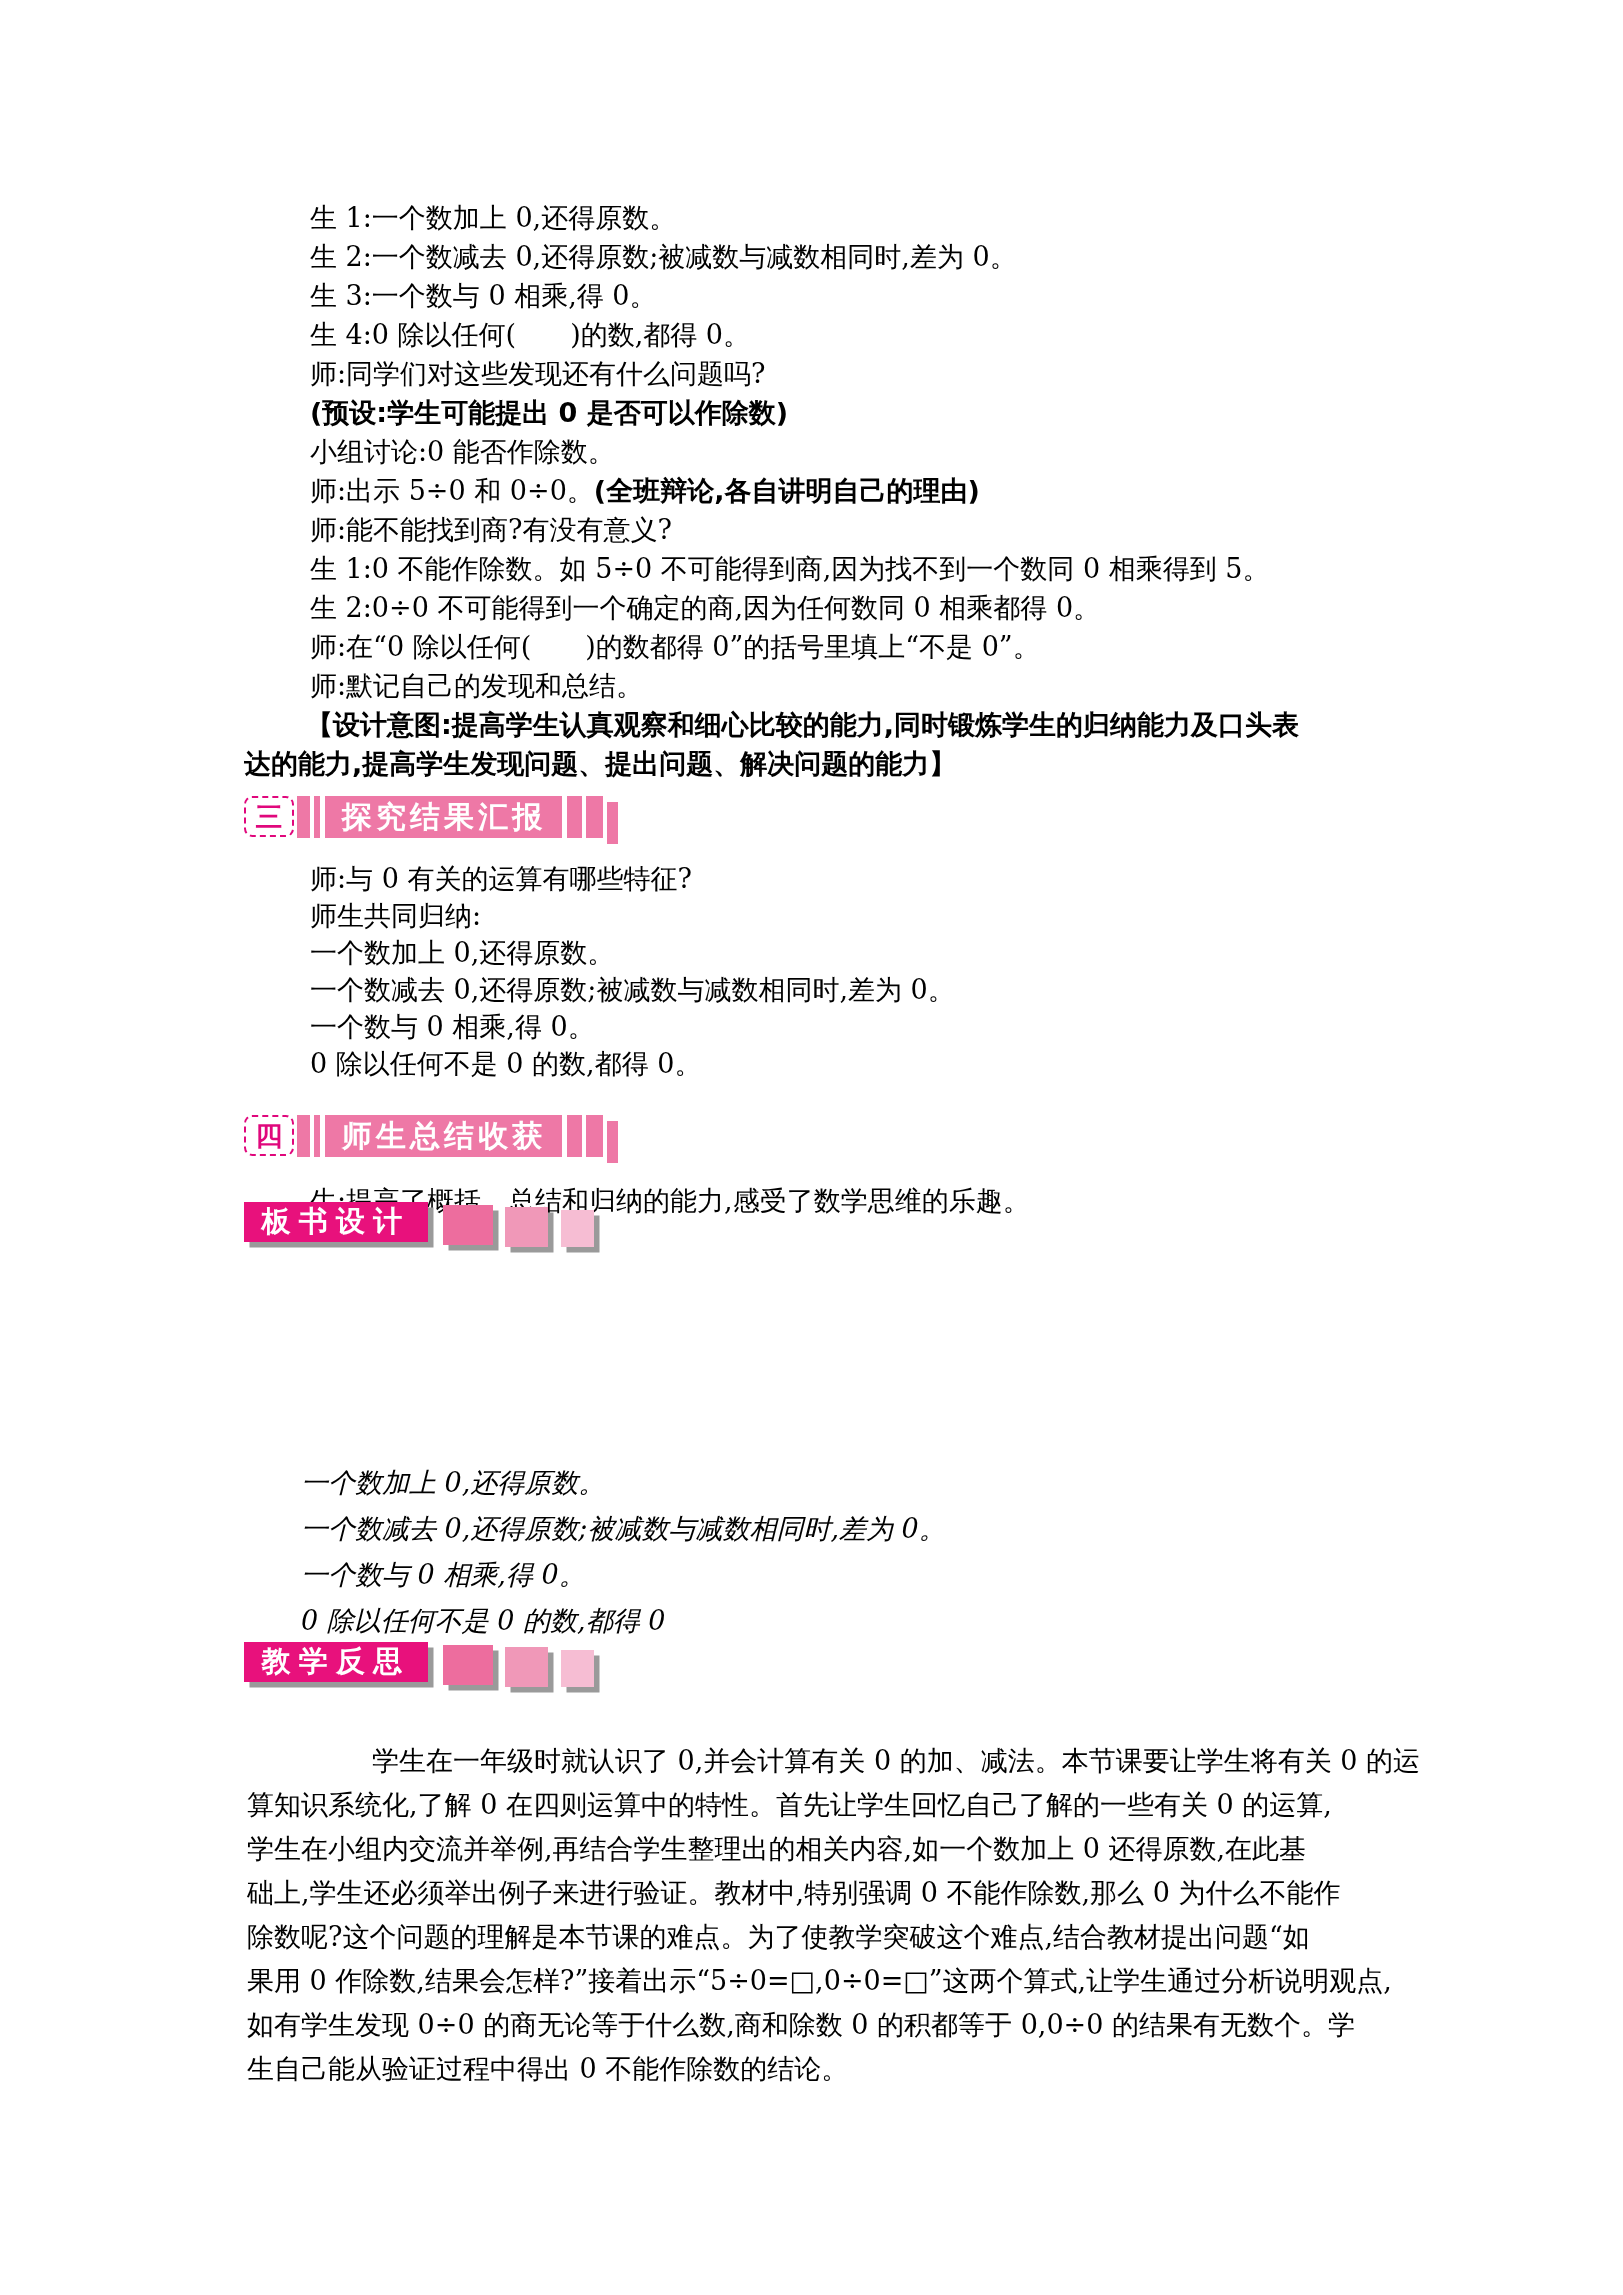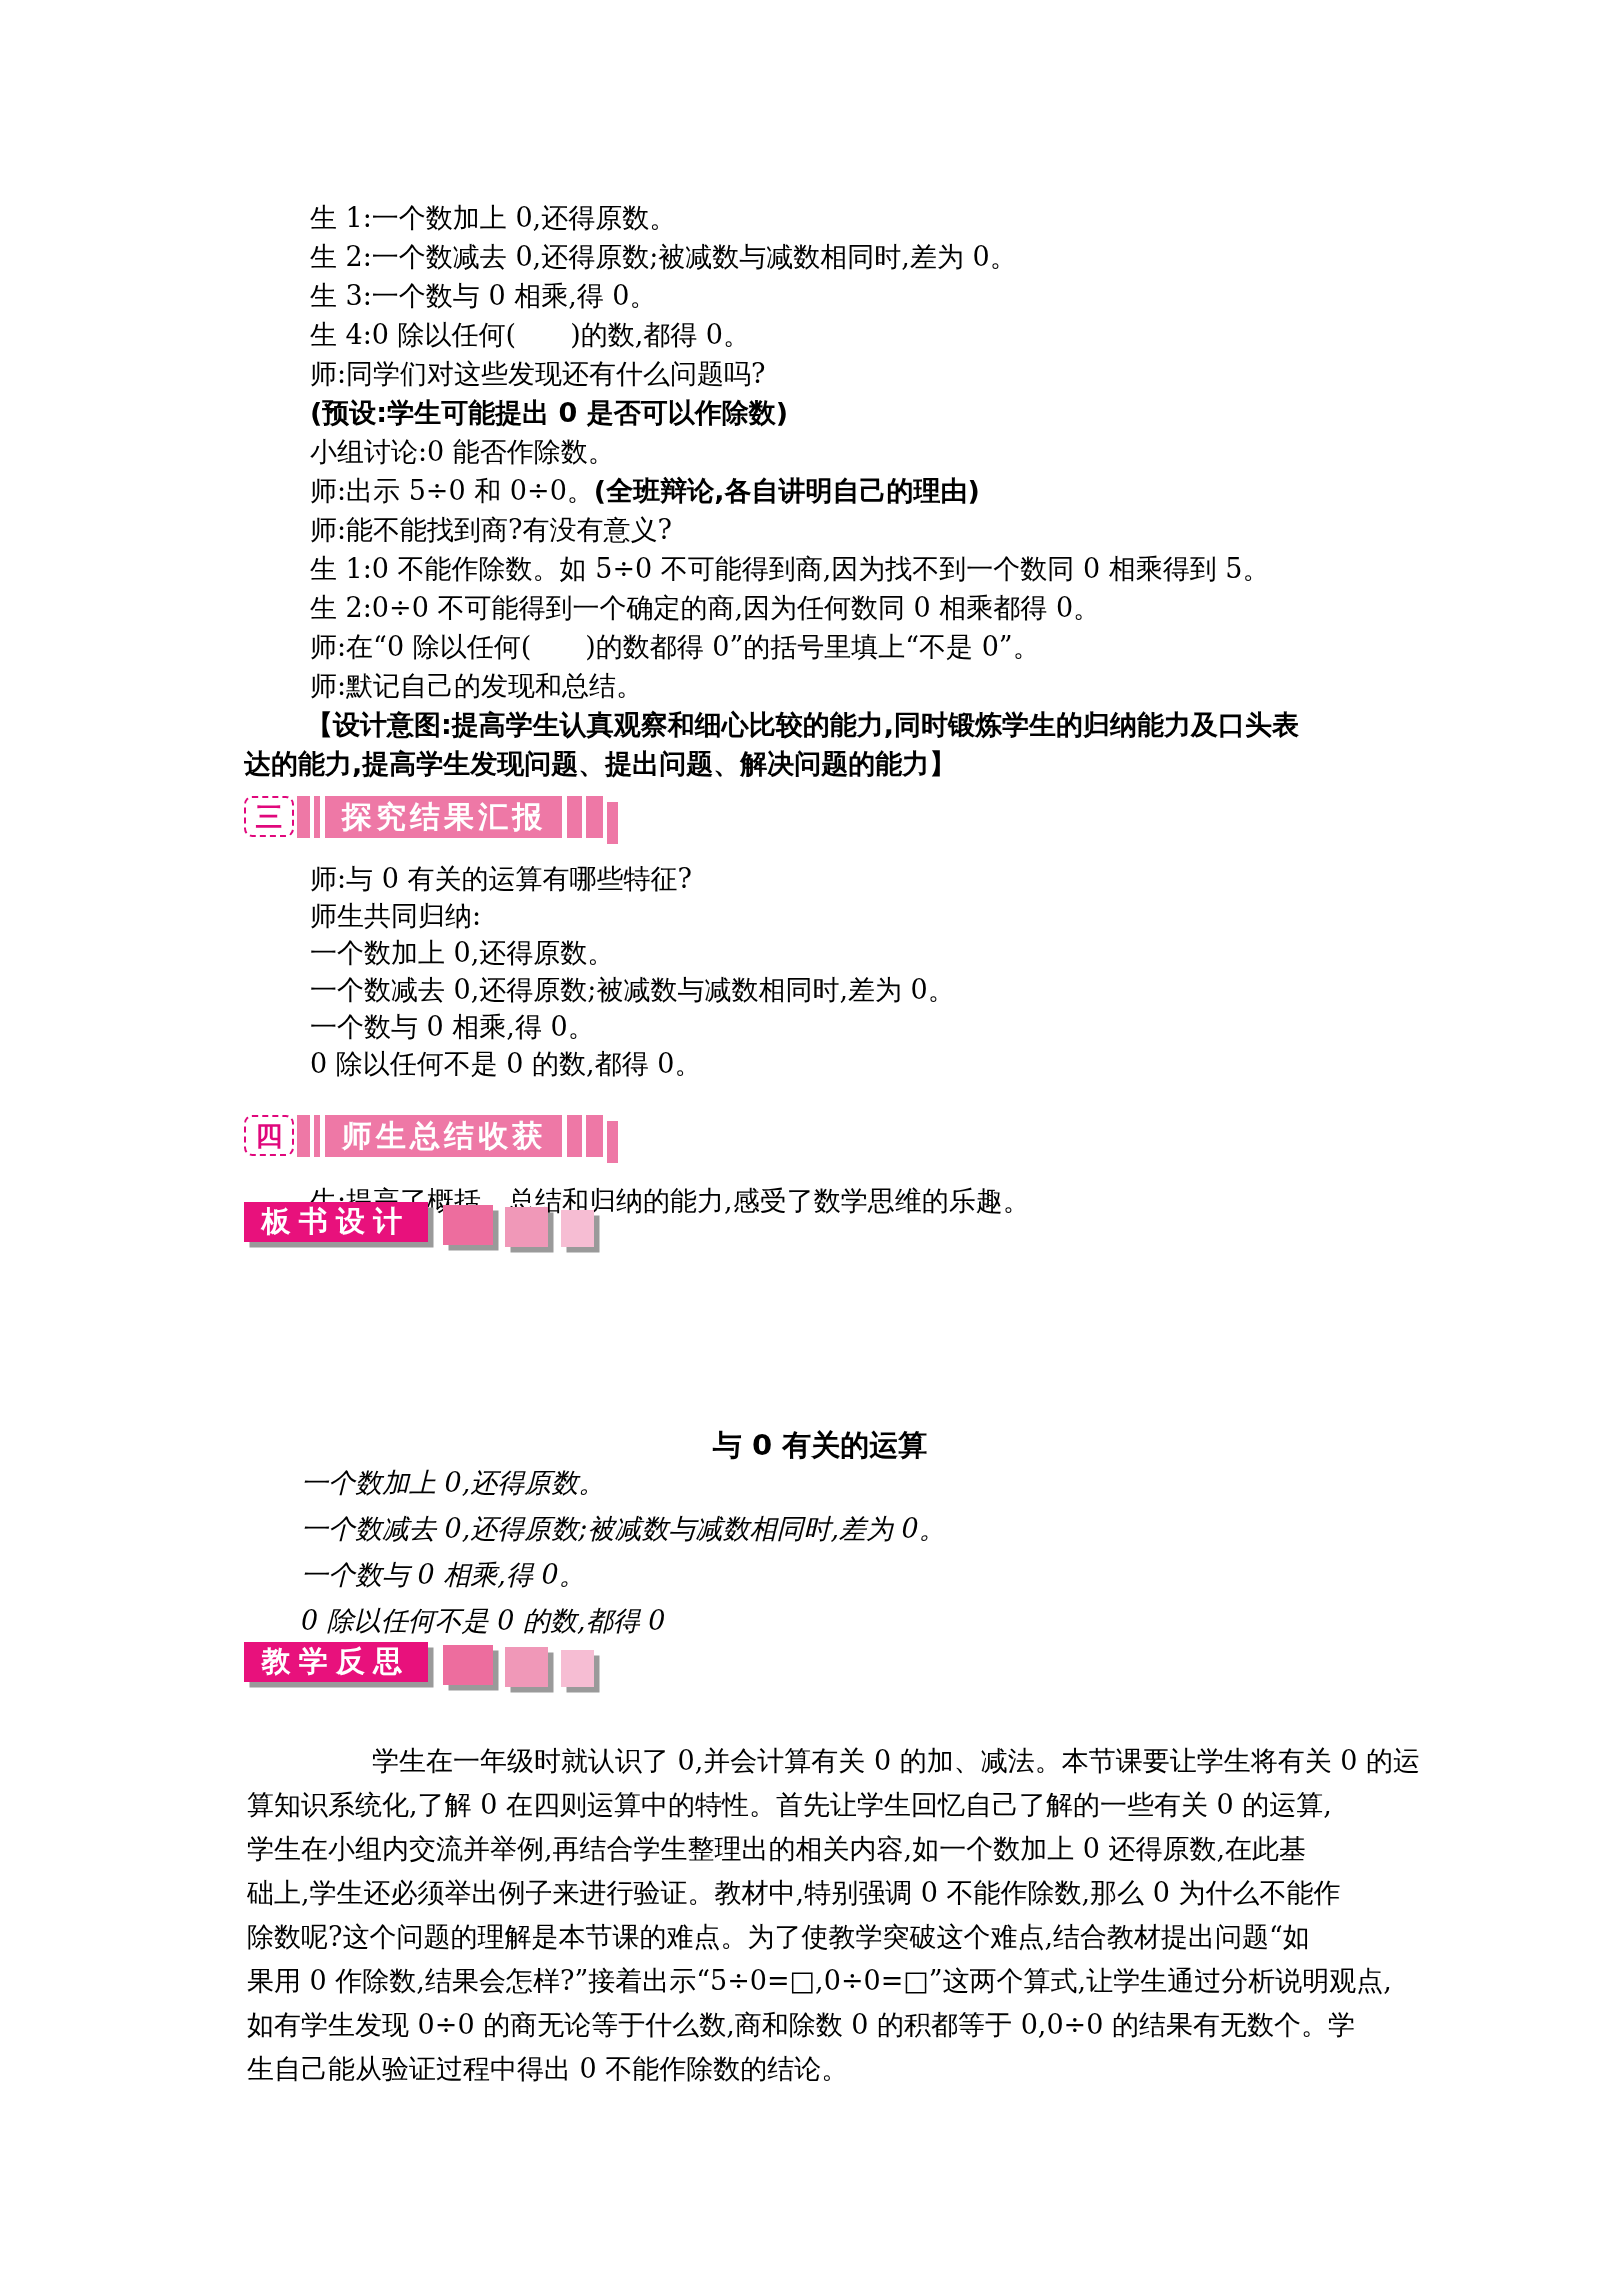--- a/index.html
+++ b/index.html
@@ -133,21 +133,20 @@
       <div class="line ind-dialog"><span>生:提高了概括、总结和归纳的能力,感受了数学思维的乐趣。</span></div>
     </div>
 
   <div class="label-row" id="label-board">
     <div class="plabel">板书设计</div>
     <div class="sq sq1"></div>
     <div class="sq sq2"></div>
     <div class="sq sq3"></div>
   </div>
 
-  <div id="board-title">与 0 有关的运算</div>
   <div class="tblock" id="board-lines">
       <div class="line ind-none"><span>一个数加上 0,还得原数。</span></div>
       <div class="line ind-none"><span>一个数减去 0,还得原数;被减数与减数相同时,差为 0。</span></div>
       <div class="line ind-none"><span>一个数与 0 相乘,得 0。</span></div>
       <div class="line ind-none"><span>0 除以任何不是 0 的数,都得 0</span></div>
     </div>
 
   <div class="label-row" id="label-reflect">
     <div class="plabel">教学反思</div>
     <div class="sq sq1"></div>

